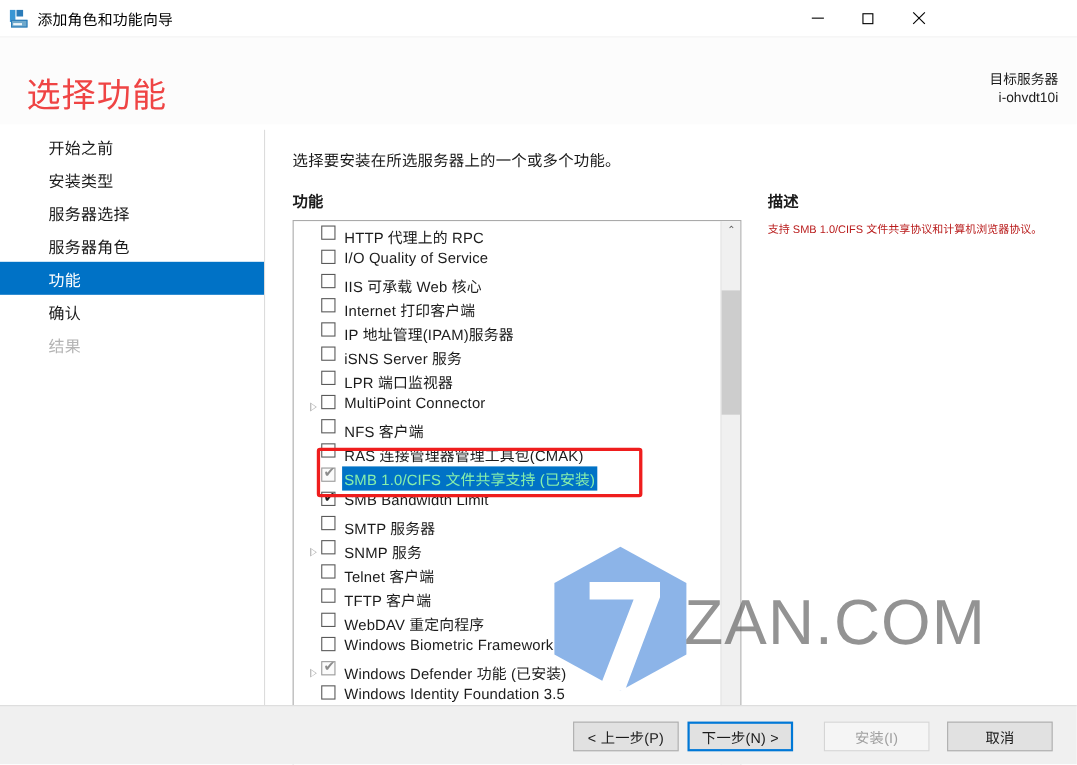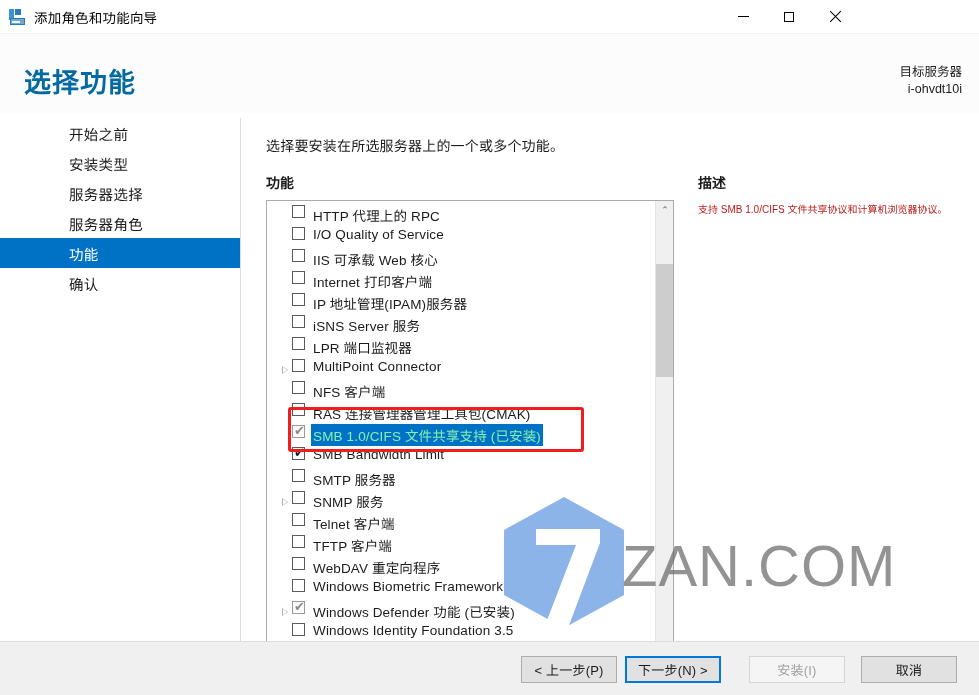--- a/index.html
+++ b/index.html
@@ -61,43 +61,43 @@
 
   
   .header {
     position: absolute; top: 33px; left: 0;
     width: 979px; height: 80px;
     background: #fcfcfc;
     border-top: 1px solid #f2f2f2;
   }
   .page-title {
     position: absolute; left: 24px; top: 27px;
-    font-size: 27px; color: #0369a1;
-    font-weight: 700;
+    font-size: 31px; color: #ef4444;
+    font-weight: 400;
     letter-spacing: 1px;
   }
   .dest-server {
     position: absolute; right: 17px; top: 30px;
     text-align: right;
     font-size: 12.5px; color: #1b1b1b;
     line-height: 17px;
   }
   .dest-server .ds-name { color: #1b1b1b; }
 
   
   .sidebar {
     position: absolute; left: 0; top: 118px;
     width: 241px; height: 523px;
     background: #ffffff;
     border-right: 1px solid #dcdcdc;
   }
   .nav-item {
     height: 30px;
     display: flex; align-items: center;
-    padding-left: 69px;
+    padding-left: 44px;
     font-size: 14.5px;
     color: #1b1b1b;
     cursor: default;
     letter-spacing: 0.3px;
     user-select: none;
   }
   .nav-item.active { background: #0072c6; color: #ffffff; }
   .nav-item.disabled { color: #b4b4b4; }
 
   
@@ -330,20 +330,23 @@
         </div>
         <div class="nav-item">
           <span>服务器角色</span>
         </div>
         <div class="nav-item active">
           <span>功能</span>
         </div>
         <div class="nav-item">
           <span>确认</span>
         </div>
+        <div class="nav-item disabled">
+          <span>结果</span>
+        </div>
       </div>
   </div>
 
   <div class="content">
     <div class="instr">选择要安装在所选服务器上的一个或多个功能。</div>
     <div class="col-head features">功能</div>
     <div class="col-head desc">描述</div>
     <div class="desc-body">支持 SMB 1.0/CIFS 文件共享协议和计算机浏览器协议。</div>
 
     <div class="listbox">

